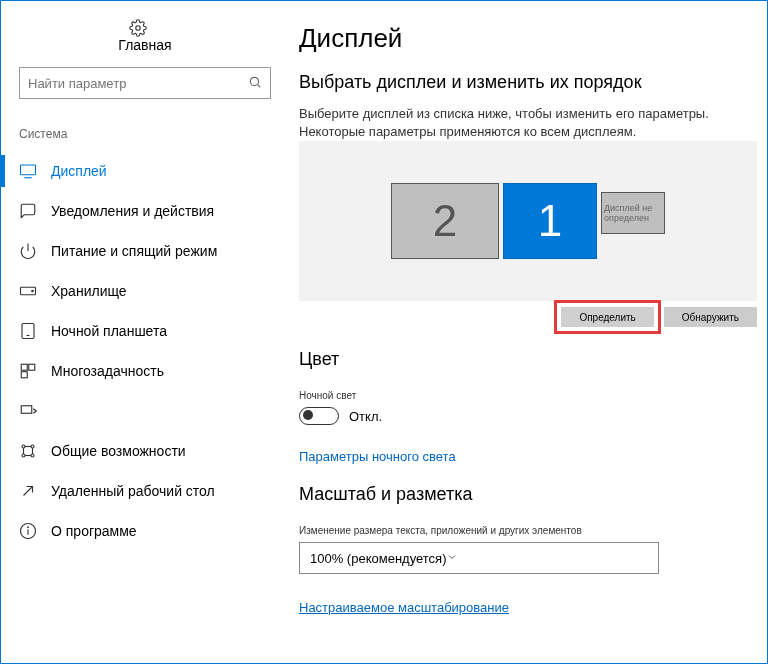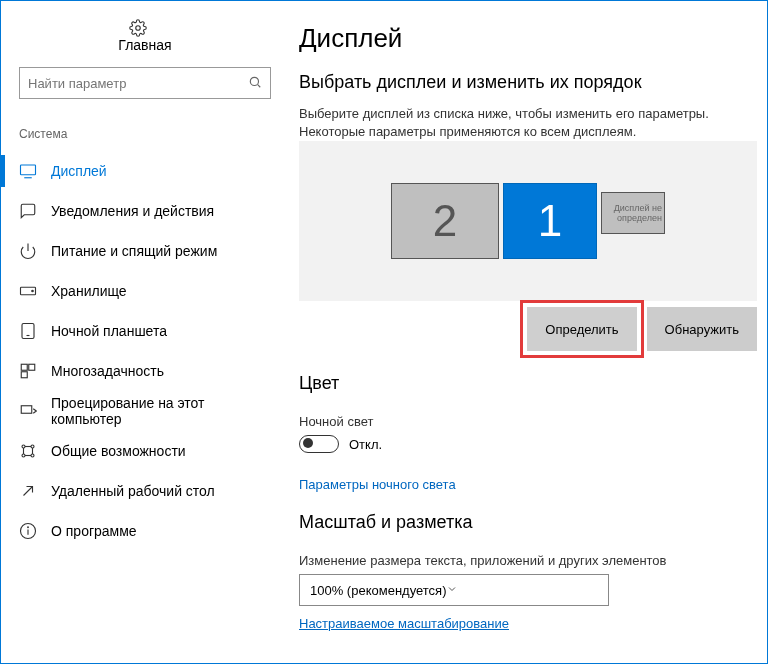--- a/index.html
+++ b/index.html
@@ -20,32 +20,32 @@
 .nav-item.active::before { content: ""; position: absolute; left: 0; top: 4px; bottom: 4px; width: 4px; background: #0078d7; }
 .nav-item.active .icon, .nav-item.active .label { color: #0078d7; }
 .main { flex: 1; padding: 22px 10px 0 10px; overflow: hidden; position: relative; }
 h1 { font-size: 26px; font-weight: 400; margin-bottom: 18px; }
 h2 { font-size: 18px; font-weight: 400; margin-bottom: 12px; }
 .desc { font-size: 13px; color: #333; line-height: 1.4; max-width: 440px; }
 .display-arrange { background: #f2f2f2; height: 160px; display: flex; align-items: center; justify-content: center; gap: 4px; margin-bottom: 6px; }
 .monitor { border: 1px solid #555; display: flex; align-items: center; justify-content: center; font-size: 44px; font-weight: 300; }
 .monitor.big { width: 108px; height: 76px; background: #bfbfbf; color: #555; }
 .monitor.primary { width: 94px; height: 76px; background: #0078d7; color: #fff; border: 1px solid #0067b8; }
-.monitor.small { width: 64px; height: 42px; background: #bfbfbf; color: #666; font-size: 9px; text-align: right; line-height: 1.2; padding: 2px; align-self: center; margin-top: -16px;}
+.monitor.small { width: 64px; height: 42px; background: #bfbfbf; color: #666; font-size: 9px; text-align: left; line-height: 1.2; padding: 2px; align-self: center; margin-top: -16px;}
 .arrange-wrap { display: flex; align-items: flex-end; gap: 4px; }
 .btn-row { display: flex; justify-content: flex-end; gap: 10px; margin-bottom: 22px; }
-.btn { height: 44px; padding: 0 18px; background: #ccc; border: none; font-size: 13px; cursor: pointer; color: #000; }
+.btn { height: 20px; padding: 0 18px; background: #ccc; border: none; font-size: 10px; cursor: pointer; color: #000; }
 .btn.highlight { outline: 3px solid #e23b3b; outline-offset: 4px; background: #cfcfcf; }
-.small-label { font-size: 13px; color: #333; margin-bottom: 6px; margin-top: 20px; }
+.small-label { font-size: 10px; color: #333; margin-bottom: 6px; margin-top: 20px; }
 .toggle-row { display: flex; align-items: center; margin-bottom: 22px; }
 .toggle { width: 40px; height: 18px; border: 1.5px solid #333; border-radius: 10px; position: relative; margin-right: 10px; cursor: pointer; }
 .toggle::after { content: ""; width: 10px; height: 10px; background: #333; border-radius: 50%; position: absolute; left: 3px; top: 2px; }
 .link { color: #0067c0; font-size: 13px; cursor: pointer; margin-bottom: 20px; display: inline-block; }
 .link2 { color: #0067c0; font-size: 13px; cursor: pointer; text-decoration: underline; }
-.select-box { border: 1.5px solid #888; height: 32px; width: 310px; display: flex; align-items: center; padding: 0 10px; font-size: 13px; cursor: pointer; margin-bottom: 8px;}
+.select-box { border: 1.5px solid #888; height: 32px; width: 360px; display: flex; align-items: center; padding: 0 10px; font-size: 13px; cursor: pointer; margin-bottom: 24px;}
 .arrow-annotation { position: absolute; left: 460px; top: 340px; pointer-events: none; }
 </style>
 </head>
 <body>
 
 <div class="container">
   <div class="sidebar">
     <div class="home-row">
       <span class="gear">
         <svg width="18" height="18" viewBox="0 0 24 24" fill="none" stroke="#333" stroke-width="1.5">
@@ -120,21 +120,20 @@
         </span>
       <span class="label">Многозадачность</span>
     </div>
     <div class="nav-item">
       <span class="icon">
           <svg width="18" height="18" viewBox="0 0 24 24" fill="none" stroke="#333" stroke-width="1.5">
             <rect x="3" y="5" width="14" height="10"></rect>
             <path d="M19 9l4 3-4 3"></path>
           </svg>
         </span>
-      <span class="label">Проецирование на этот компьютер</span>
     </div>
     <div class="nav-item">
       <span class="icon">
           <svg width="18" height="18" viewBox="0 0 24 24" fill="none" stroke="#333" stroke-width="1.5">
             <circle cx="6" cy="6" r="2"></circle>
             <circle cx="18" cy="6" r="2"></circle>
             <circle cx="6" cy="18" r="2"></circle>
             <circle cx="18" cy="18" r="2"></circle>
             <line x1="8" y1="6" x2="16" y2="6"></line>
             <line x1="6" y1="8" x2="6" y2="16"></line>

